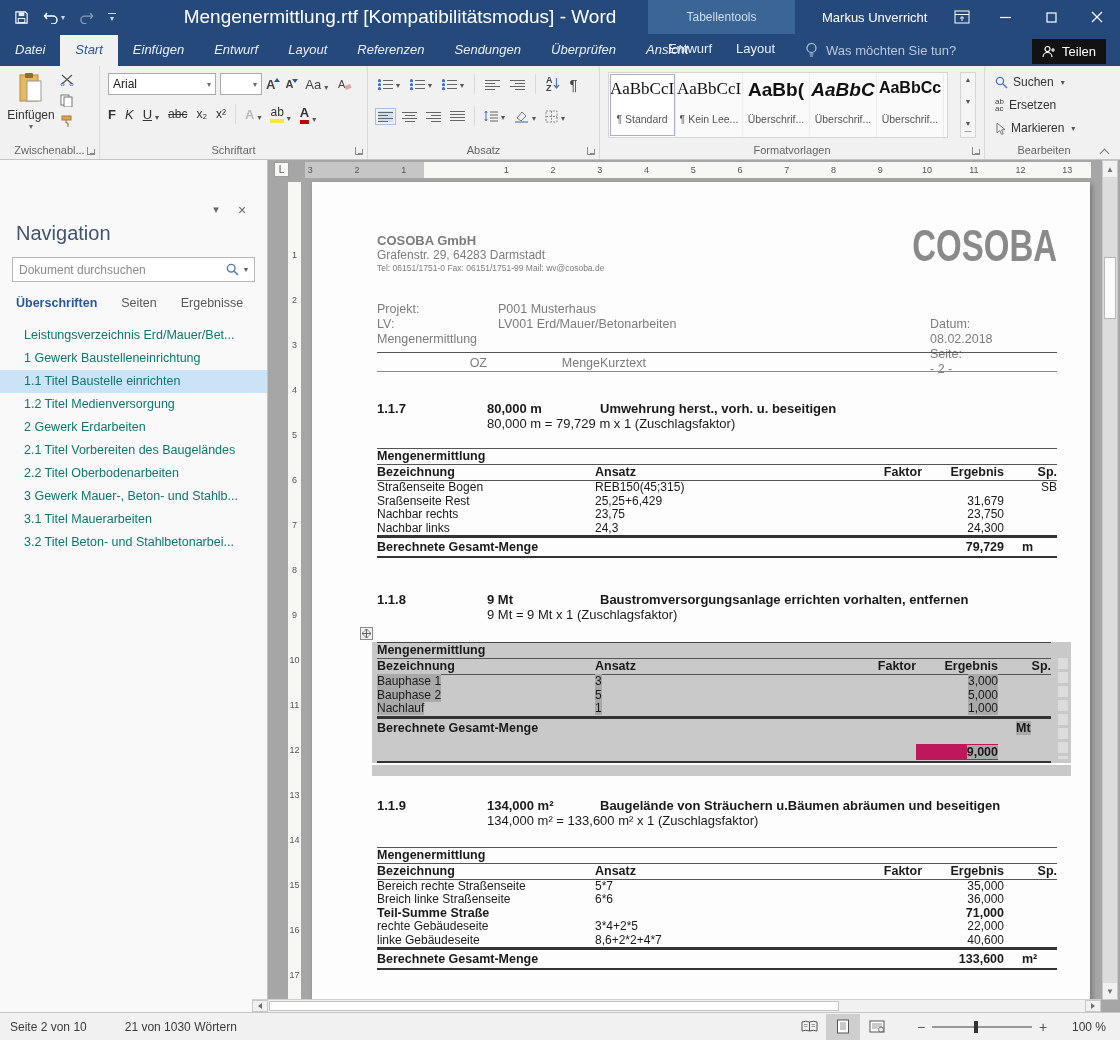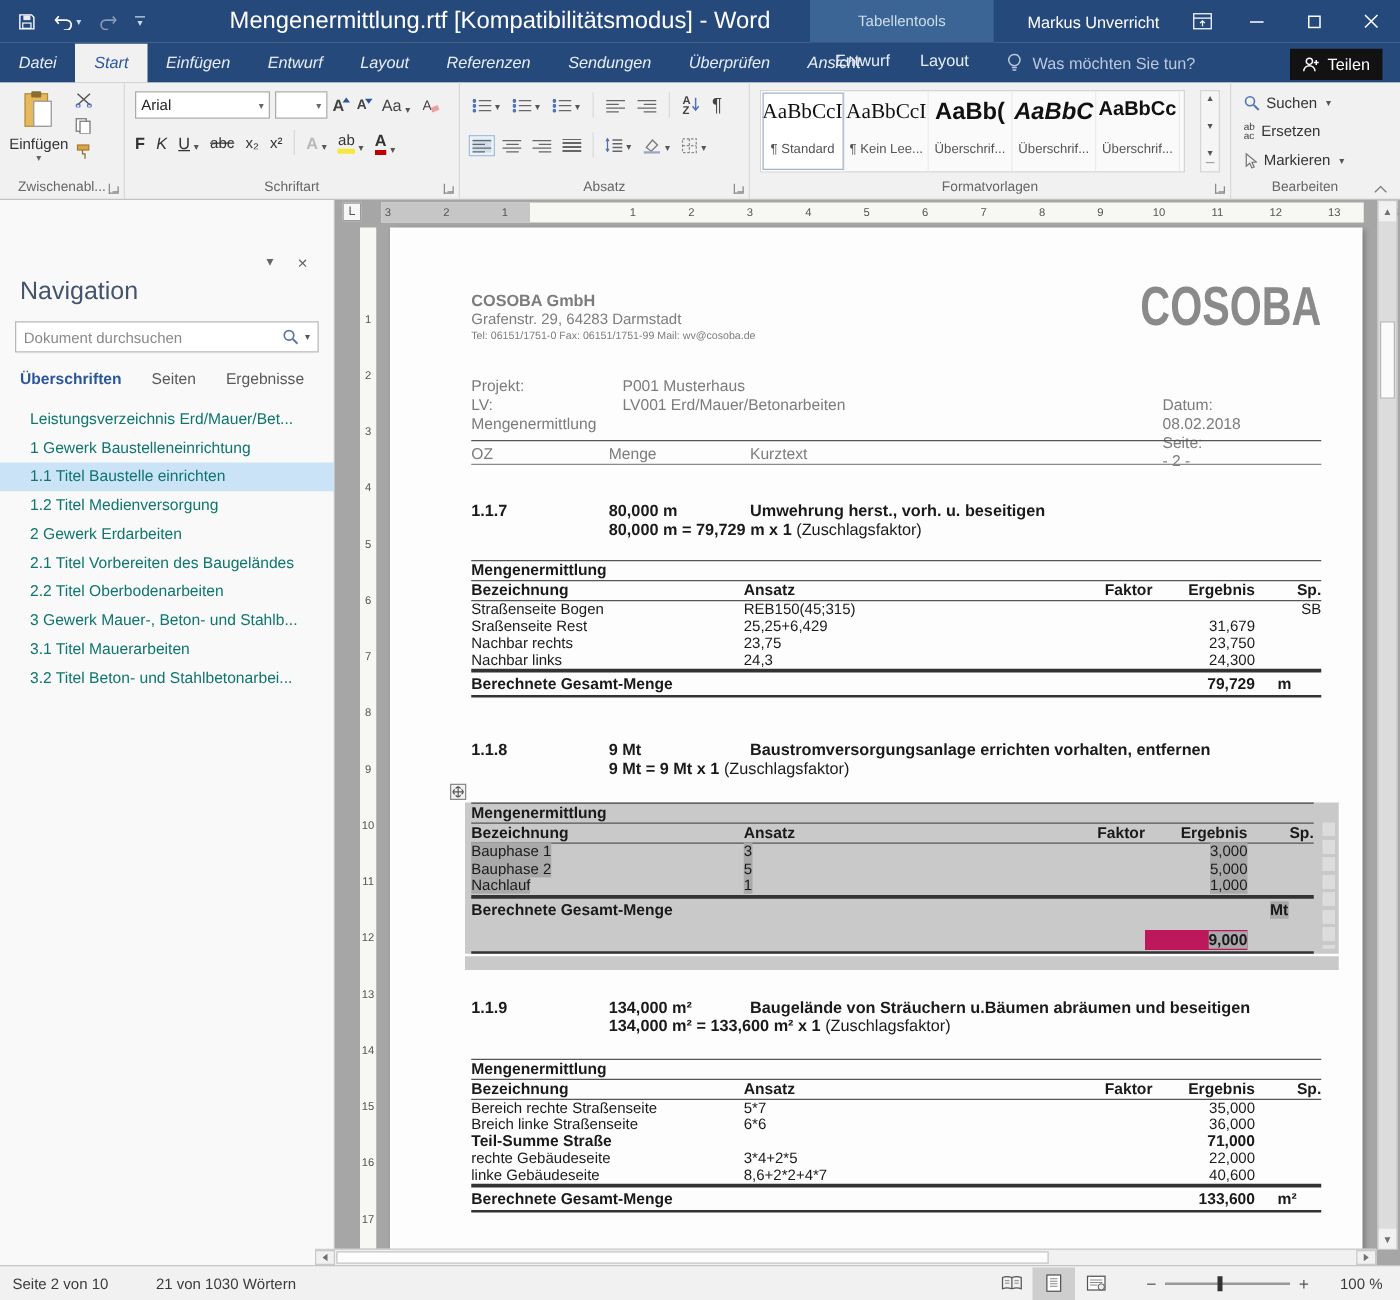--- a/index.html
+++ b/index.html
@@ -149,28 +149,28 @@
   .co-name{ position:absolute; left:0; top:51px; font-weight:bold; font-size:13px; }
   .co-addr{ position:absolute; left:0; top:66px; font-size:12px; }
   .co-contact{ position:absolute; left:0; top:81px; font-size:8.5px; }
   .co-logo{ position:absolute; right:0; top:44px; font-size:44px; font-weight:bold; color:#8a8a8a; line-height:40px; transform:scaleX(.75); transform-origin:right; letter-spacing:0; }
   .meta{ position:absolute; left:0; top:120px; font-size:12.5px; line-height:15px; }
   .meta .lbl{ display:inline-block; width:121px; }
   .meta-right{ position:absolute; right:0; top:135px; width:127px; font-size:12.5px; line-height:15px; }
   .meta-right .mr-row{ display:flex; justify-content:space-between;flex-direction:column; }
   .head-rule{ position:absolute; left:0; right:0; top:170px; border-top:1px solid #555; }
   .doc-cols{ position:absolute; left:0; right:0; top:173px; font-size:12.5px; color:#7c7c7c; line-height:16px; border-bottom:1px solid #8a8a8a; }
-  .doc-cols span{ display:inline-block; }
+  .doc-cols span{ display:inline-block;text-align:right; }
   .c-oz{ width:110px; } .c-menge{ width:113px; }
 
   .sections{ position:absolute; left:0; right:0; top:190px; }
   .sec-line1{ display:flex; font-weight:bold; font-size:13px; line-height:15px; }
   .sec-line1 .s-oz{ width:110px; } .sec-line1 .s-menge{ width:113px; } .sec-line1 .s-kurz{ flex:1; }
   .sec-line2{ padding-left:110px; font-size:13px; line-height:15px; }
-  .sec-line2 .f-bold{ font-weight:bold; }
+  .sec-line2 .f-bold{ font-weight:normal; }
   .s1{ margin-top:29px; } .s2{ margin-top:34px; } .s3{ margin-top:22px; } .s4{ margin-top:37px; }
 
   .mtable{ border-top:1px solid #555; font-size:12px; }
   .mt-title{ font-weight:bold; font-size:12.5px; line-height:15px; border-bottom:1px solid #555; }
   .mt-grid{ display:grid; grid-template-columns:218px 1fr 85px 82px 53px; }
   .mt-head{ font-weight:bold; font-size:12.5px; line-height:15px; border-bottom:1px solid #555; }
   .mt-row{ line-height:13.5px; }
   .mt-row.r-bold{ font-weight:bold; font-size:12.5px; }
   .ca-faktor,.ca-erg,.ca-sp{ text-align:right; }
   .mt-foot{ font-weight:bold; font-size:12.5px; line-height:16px; border-top:3px solid #333; border-bottom:2px solid #333; padding:1px 0; }

